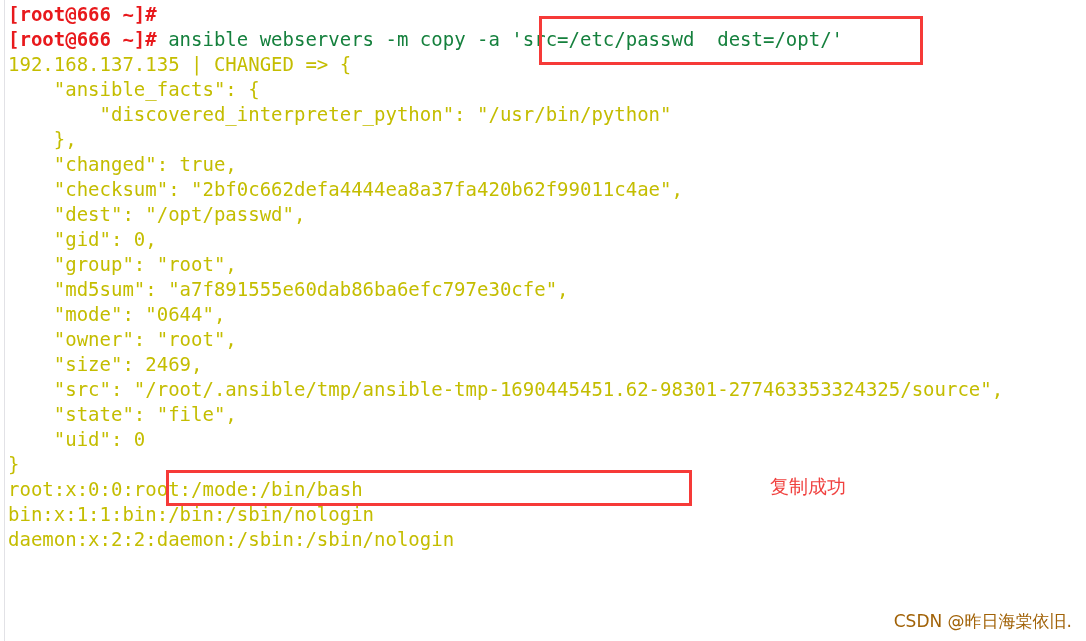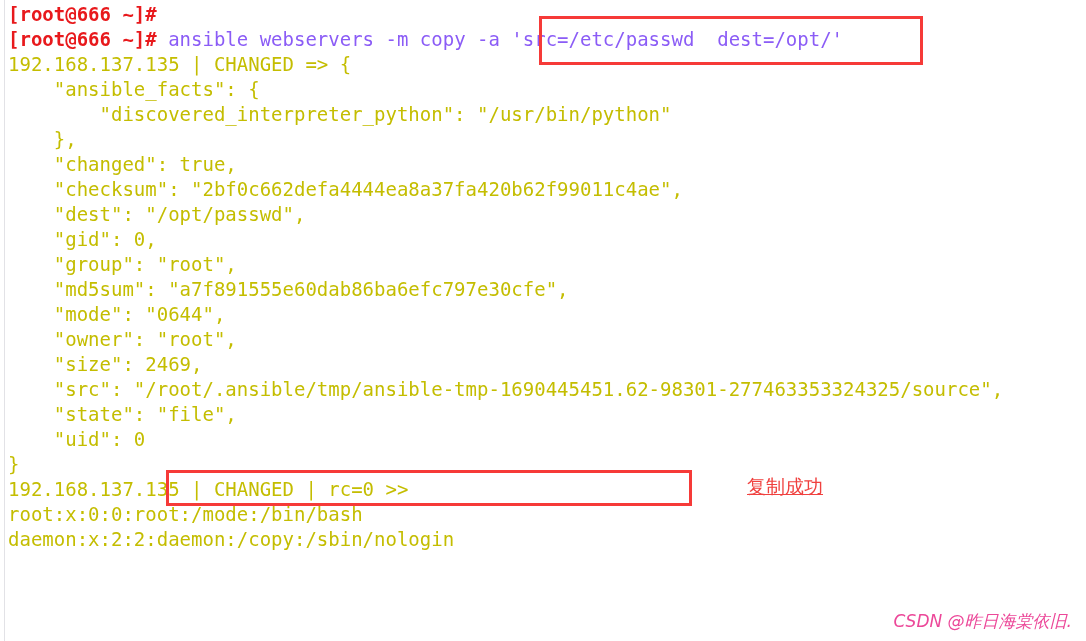--- a/index.html
+++ b/index.html
@@ -35,21 +35,21 @@
     line-height: 25px;
     font-size: 19px;
     white-space: pre;
     letter-spacing: 0px;
   }
   .prompt {
     color: #e8191c;
     font-weight: bold;
   }
   .cmd {
-    color: #8b5cf6;
+    color: #15803d;
   }
   .out {
     color: #c4bd00;
     margin-top: 8px;
   }
   
   .hl-box {
     position: absolute;
     border: 3px solid #f63a38;
     box-sizing: border-box;
@@ -70,33 +70,31 @@
   }
   .annot {
     position: absolute;
     color: #f0413f;
     font-family: "DejaVu Sans", "Liberation Sans", sans-serif;
     font-size: 19px;
     line-height: 25px;
     white-space: pre;
   }
   #annot-copy-ok {
-    left: 747px;
+    left: 770px;
     top: 474px;
-    text-decoration: underline;
   }
   .watermark {
     position: absolute;
     right: 14px;
     bottom: 8px;
-    color: #ec4899;
+    color: #a16207;
     font-family: "DejaVu Sans", "Liberation Sans", sans-serif;
     font-size: 17px;
     white-space: pre;
-    font-style: italic;
   }
 </style>
 </head>
 <body>
 
 <div id="screen">
 
   <div class="left-rule"></div>
 
   <div class="term" id="terminal-body">
@@ -112,23 +110,23 @@
       <div class="line"><span class="out">    "gid": 0,</span></div>
       <div class="line"><span class="out">    "group": "root",</span></div>
       <div class="line"><span class="out">    "md5sum": "a7f891555e60dab86ba6efc797e30cfe",</span></div>
       <div class="line"><span class="out">    "mode": "0644",</span></div>
       <div class="line"><span class="out">    "owner": "root",</span></div>
       <div class="line"><span class="out">    "size": 2469,</span></div>
       <div class="line"><span class="out">    "src": "/root/.ansible/tmp/ansible-tmp-1690445451.62-98301-277463353324325/source",</span></div>
       <div class="line"><span class="out">    "state": "file",</span></div>
       <div class="line"><span class="out">    "uid": 0</span></div>
       <div class="line"><span class="out">}</span></div>
-      <div class="line"><span class="out">192.168.137.135 | CHANGED | rc=0 &gt;&gt;</span></div>
       <div class="line"><span class="out">root:x:0:0:root:/mode:/bin/bash</span></div>
-      <div class="line"><span class="out">daemon:x:2:2:daemon:/copy:/sbin/nologin</span></div>
+      <div class="line"><span class="out">bin:x:1:1:bin:/bin:/sbin/nologin</span></div>
+      <div class="line"><span class="out">daemon:x:2:2:daemon:/sbin:/sbin/nologin</span></div>
     </div>
 
   <div class="hl-box" id="box-copy-args"></div>
   <div class="hl-box" id="box-cat-cmd"></div>
 
   <div class="annot" id="annot-copy-ok">复制成功</div>
 
   <div class="watermark">CSDN @昨日海棠依旧.</div>
 
 </div>

